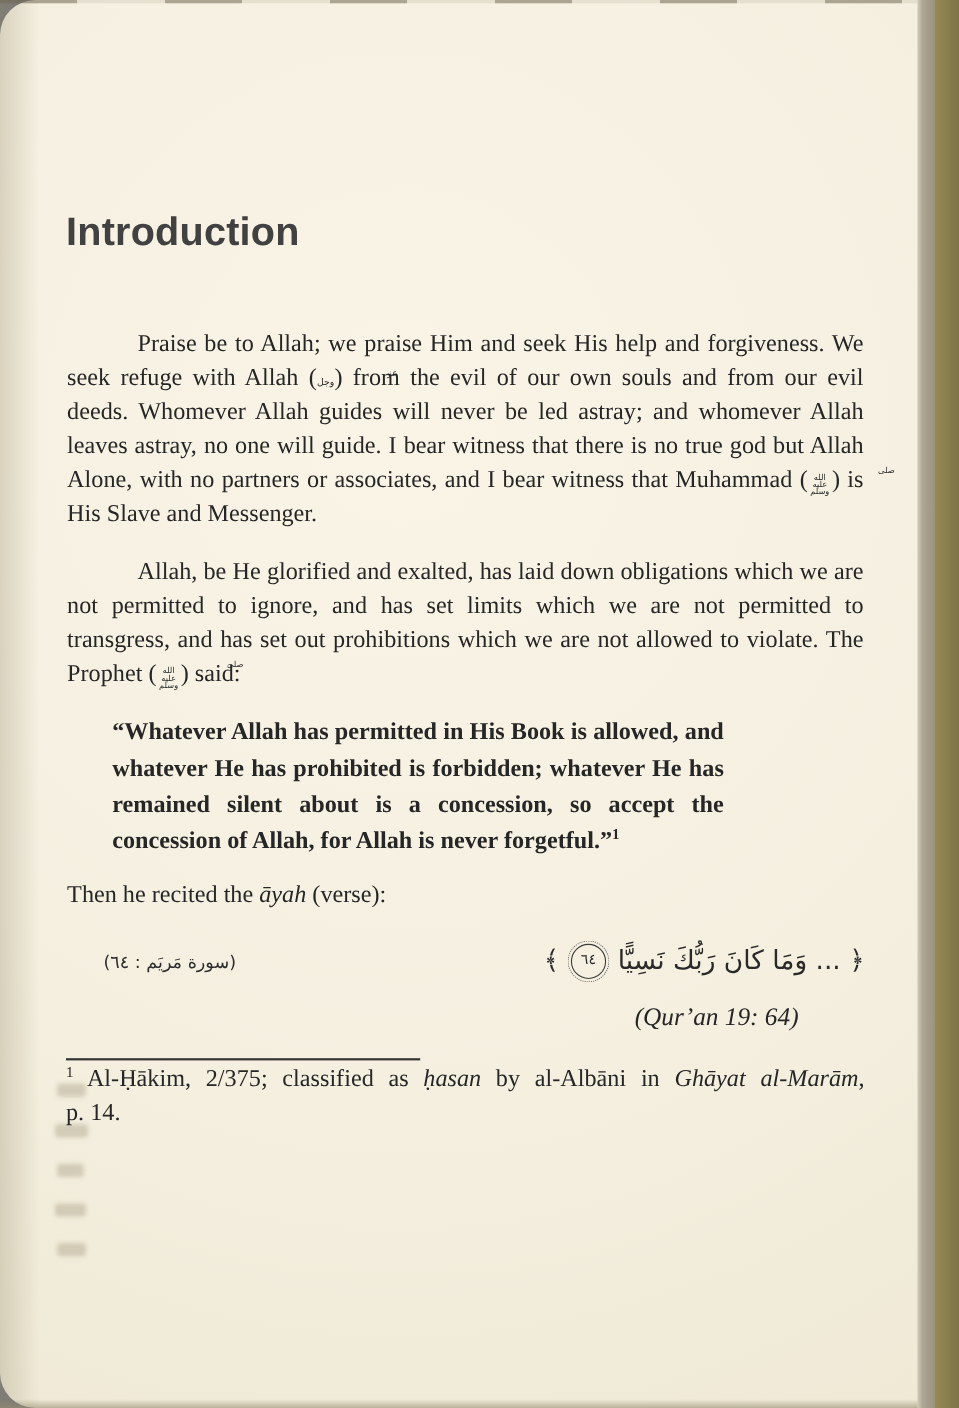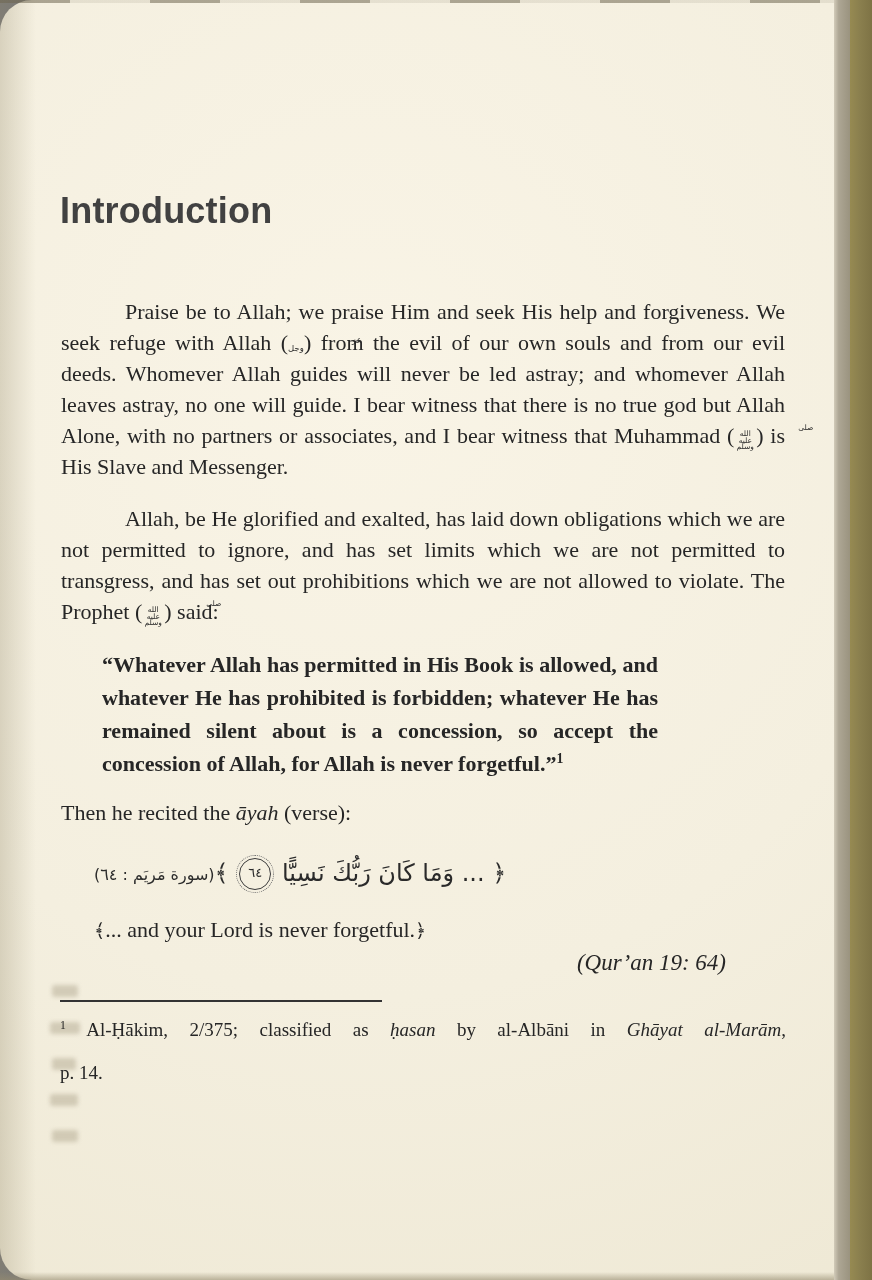--- a/index.html
+++ b/index.html
@@ -24,32 +24,32 @@
   .content{position:absolute;left:60px;top:0;width:726px;color:#262626;
     font-family:"Liberation Serif","DejaVu Serif",serif;font-size:22px;}
   .title{margin:190px 0 0 0;font-family:"Liberation Sans","DejaVu Sans",sans-serif;
     font-weight:700;font-size:36px;letter-spacing:.2px;color:#414141;}
   p{margin:1px;}
   .body-par{text-align:justify;text-indent:64px;line-height:31px;}
   .p1{margin-top:64px;}
   .p2{margin-top:21px;}
   .quote{margin:21px 128px 0 42px;line-height:33px;text-align:justify;font-weight:bold;}
   .then{margin-top:17px;line-height:31px;}
-  .verse-row{margin-top:13px;height:66px;display:flex;align-items:center;padding-left:34px;}
+  .verse-row{margin-top:13px;height:66px;display:flex;justify-content:space-between;align-items:center;padding-left:34px;}
   .surah-ref{font-family:"DejaVu Sans",sans-serif;font-size:16px;color:#2c2c2c;}
   .averse{font-family:"DejaVu Sans",sans-serif;font-size:24px;color:#2a2a2a;}
   .ayah-orn{display:inline-block;width:30px;height:30px;line-height:28px;text-align:center;
     border:1.6px solid #3b3b3b;border-radius:50%;font-size:13px;vertical-align:middle;
     outline:1px dotted #6a6a6a;outline-offset:2px;margin:0 3px;}
   .trans{margin:8px 0 0 34px;line-height:30px;}
   .ornate{font-family:"DejaVu Sans",sans-serif;font-size:19px;}
   .cite{margin:3px 60px 0 0;text-align:right;font-style:italic;font-size:23px;line-height:30px;}
   .p3{margin-top:17px;}
   .fnrule{margin-top:22px;width:322px;height:0;border-top:2px solid #333;}
-  .fnote{margin-top:12px;font-size:19px;line-height:31px;}
+  .fnote{margin-top:0;font-size:22px;line-height:31px;}
   .fn1{text-align:justify;text-align-last:justify;}
   sup{font-size:.62em;vertical-align:super;line-height:0;}
   .hon{font-family:"DejaVu Sans",sans-serif;color:#2b2b2b;display:inline-block;
     vertical-align:middle;text-align:center;white-space:normal;}
   .hon-prophet{width:22px;font-size:7.5px;line-height:6.5px;letter-spacing:-.5px;}
   .hon-allah{width:16px;font-size:8.5px;line-height:7.5px;letter-spacing:-.5px;}
 </style>
 </head>
 <body>
 
@@ -75,21 +75,20 @@
 
     <p class="quote"><span>“Whatever Allah has permitted in His Book is allowed, and whatever He has prohibited is forbidden; whatever He has remained silent about is a concession, so accept the concession of Allah, for Allah is never forgetful.”</span><sup>1</sup></p>
 
     <p class="then"><span>Then he recited the </span><i>āyah</i><span> (verse):</span></p>
 
     <div class="verse-row">
       <span class="surah-ref" dir="rtl">(سورة مَريَم : ٦٤)</span>
       <span class="averse" dir="rtl"><span>﴿</span> <span>... وَمَا كَانَ رَبُّكَ نَسِيًّا</span> <span class="ayah-orn">٦٤</span> <span>﴾</span></span>
     </div>
 
-    <p class="trans"><span class="ornate">﴾</span><span>... and your Lord is never forgetful.</span><span class="ornate">﴿</span></p>
 
     <p class="cite">(Qur’an 19: 64)</p>
 
 
     <div class="fnrule"></div>
     <div class="fnote fn1"><sup>1</sup><span> Al-Ḥākim, 2/375; classified as </span><i>ḥasan</i><span> by al-Albāni in </span><i>Ghāyat al-Marām</i><span>,</span></div>
     <div class="fnote fn2">p. 14.</div>
   </div>
 </div>
 

